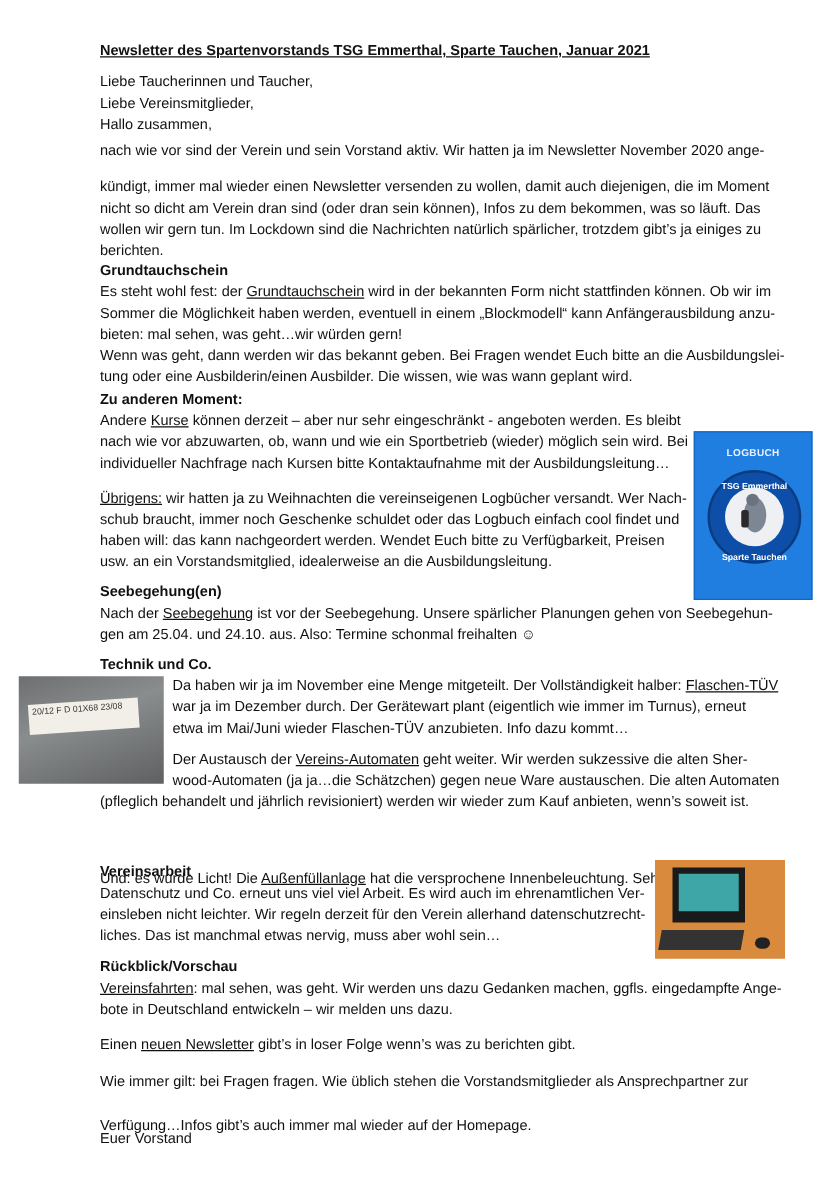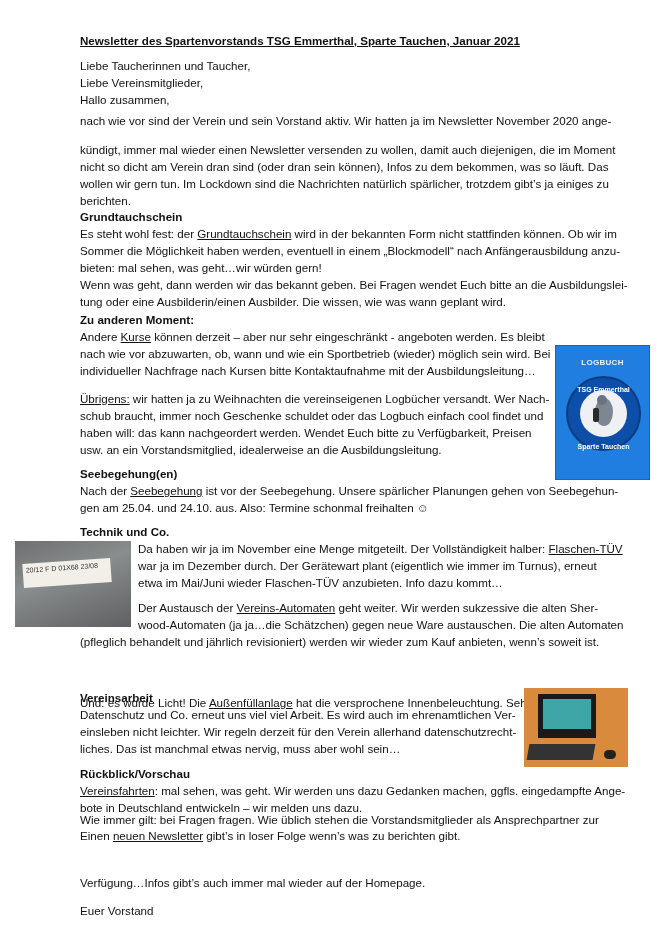--- a/index.html
+++ b/index.html
@@ -34,21 +34,21 @@
   <div class="line" style="top:91px">Hallo zusammen,</div>
 
   <div class="line" style="top:112px">nach wie vor sind der Verein und sein Vorstand aktiv. Wir hatten ja im Newsletter November 2020 ange-</div>
   <div class="line" style="top:141px">kündigt, immer mal wieder einen Newsletter versenden zu wollen, damit auch diejenigen, die im Moment</div>
   <div class="line" style="top:158px">nicht so dicht am Verein dran sind (oder dran sein können), Infos zu dem bekommen, was so läuft. Das</div>
   <div class="line" style="top:175px">wollen wir gern tun. Im Lockdown sind die Nachrichten natürlich spärlicher, trotzdem gibt’s ja einiges zu</div>
   <div class="line" style="top:192px">berichten.</div>
 
   <div class="line h" style="top:208px">Grundtauchschein</div>
   <div class="line" style="top:225px"><span>Es steht wohl fest: der </span><u>Grundtauchschein</u><span> wird in der bekannten Form nicht stattfinden können. Ob wir im</span></div>
-  <div class="line" style="top:242px">Sommer die Möglichkeit haben werden, eventuell in einem „Blockmodell“ nach Anfängerausbildung anzu-</div>
+  <div class="line" style="top:242px">Sommer die Möglichkeit haben werden, eventuell in einem „Blockmodell“ kann Anfängerausbildung anzu-</div>
   <div class="line" style="top:259px">bieten: mal sehen, was geht…wir würden gern!</div>
   <div class="line" style="top:276px">Wenn was geht, dann werden wir das bekannt geben. Bei Fragen wendet Euch bitte an die Ausbildungslei-</div>
   <div class="line" style="top:293px">tung oder eine Ausbilderin/einen Ausbilder. Die wissen, wie was wann geplant wird.</div>
 
   <div class="line h" style="top:311px">Zu anderen Moment:</div>
   <div class="line" style="top:328px"><span>Andere </span><u>Kurse</u><span> können derzeit – aber nur sehr eingeschränkt - angeboten werden. Es bleibt</span></div>
   <div class="line" style="top:345px">nach wie vor abzuwarten, ob, wann und wie ein Sportbetrieb (wieder) möglich sein wird. Bei</div>
   <div class="line" style="top:362px">individueller Nachfrage nach Kursen bitte Kontaktaufnahme mit der Ausbildungsleitung…</div>
   <div class="line" style="top:390px"><u>Übrigens:</u><span> wir hatten ja zu Weihnachten die vereinseigenen Logbücher versandt. Wer Nach-</span></div>
   <div class="line" style="top:407px">schub braucht, immer noch Geschenke schuldet oder das Logbuch einfach cool findet und</div>
@@ -95,17 +95,17 @@
         <div class="img"></div>
       </div>
     <div class="kbd"></div>
     <div class="mouse"></div>
   </div>
 
   <div class="line h" style="top:765px">Rückblick/Vorschau</div>
   <div class="line" style="top:782px"><u>Vereinsfahrten</u><span>: mal sehen, was geht. Wir werden uns dazu Gedanken machen, ggfls. eingedampfte Ange-</span></div>
   <div class="line" style="top:799px">bote in Deutschland entwickeln – wir melden uns dazu.</div>
   <div class="line" style="top:827px"><span>Einen </span><u>neuen Newsletter</u><span> gibt’s in loser Folge wenn’s was zu berichten gibt.</span></div>
-  <div class="line" style="top:811px">Wie immer gilt: bei Fragen fragen. Wie üblich stehen die Vorstandsmitglieder als Ansprechpartner zur</div>
-  <div class="line" style="top:874px">Verfügung…Infos gibt’s auch immer mal wieder auf der Homepage.</div>
+  <div class="line" style="top:857px">Wie immer gilt: bei Fragen fragen. Wie üblich stehen die Vorstandsmitglieder als Ansprechpartner zur</div>
+  <div class="line" style="top:892px">Verfügung…Infos gibt’s auch immer mal wieder auf der Homepage.</div>
 
   <div class="line" style="top:902px">Euer Vorstand</div>
 </div>
 
 </body></html>

